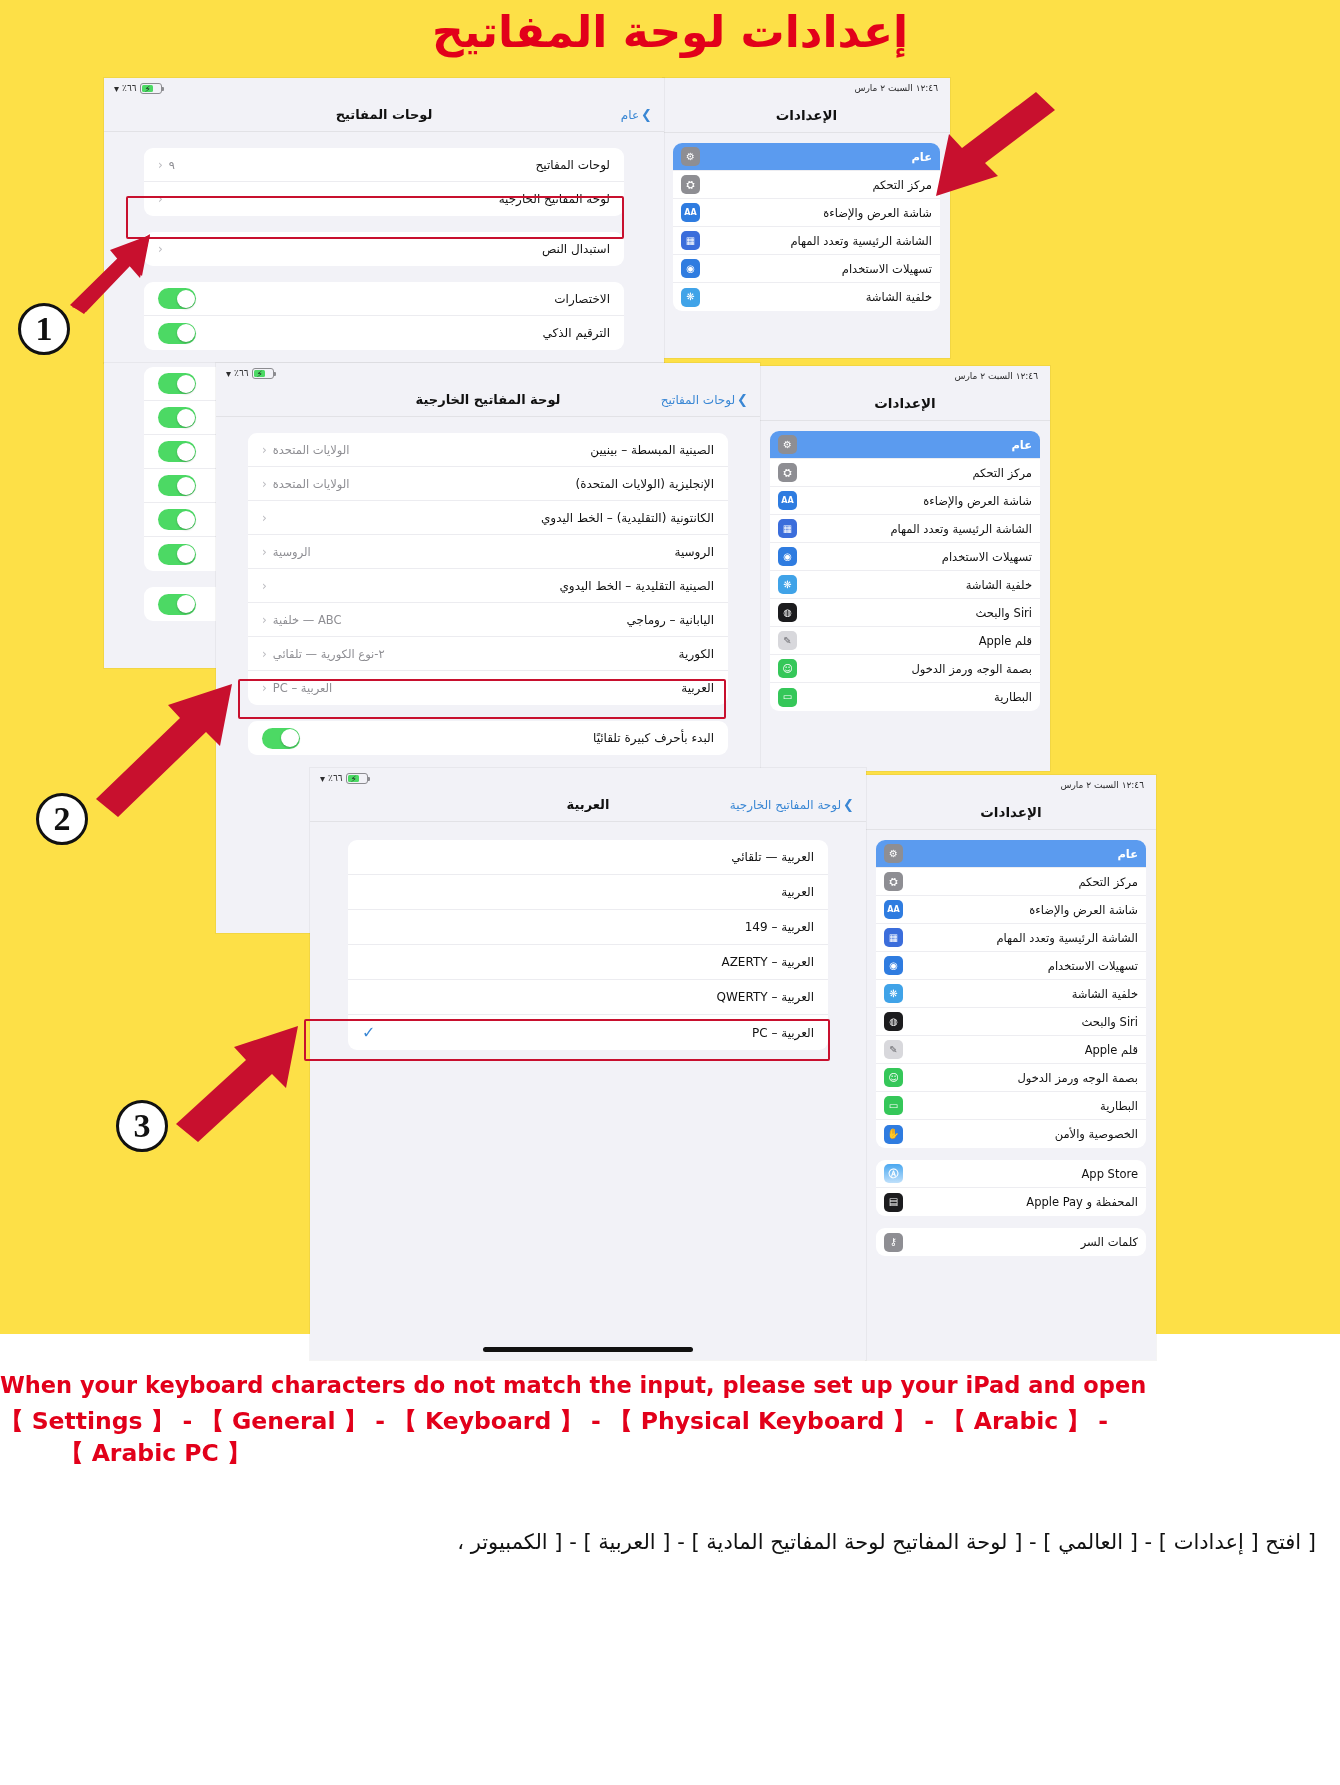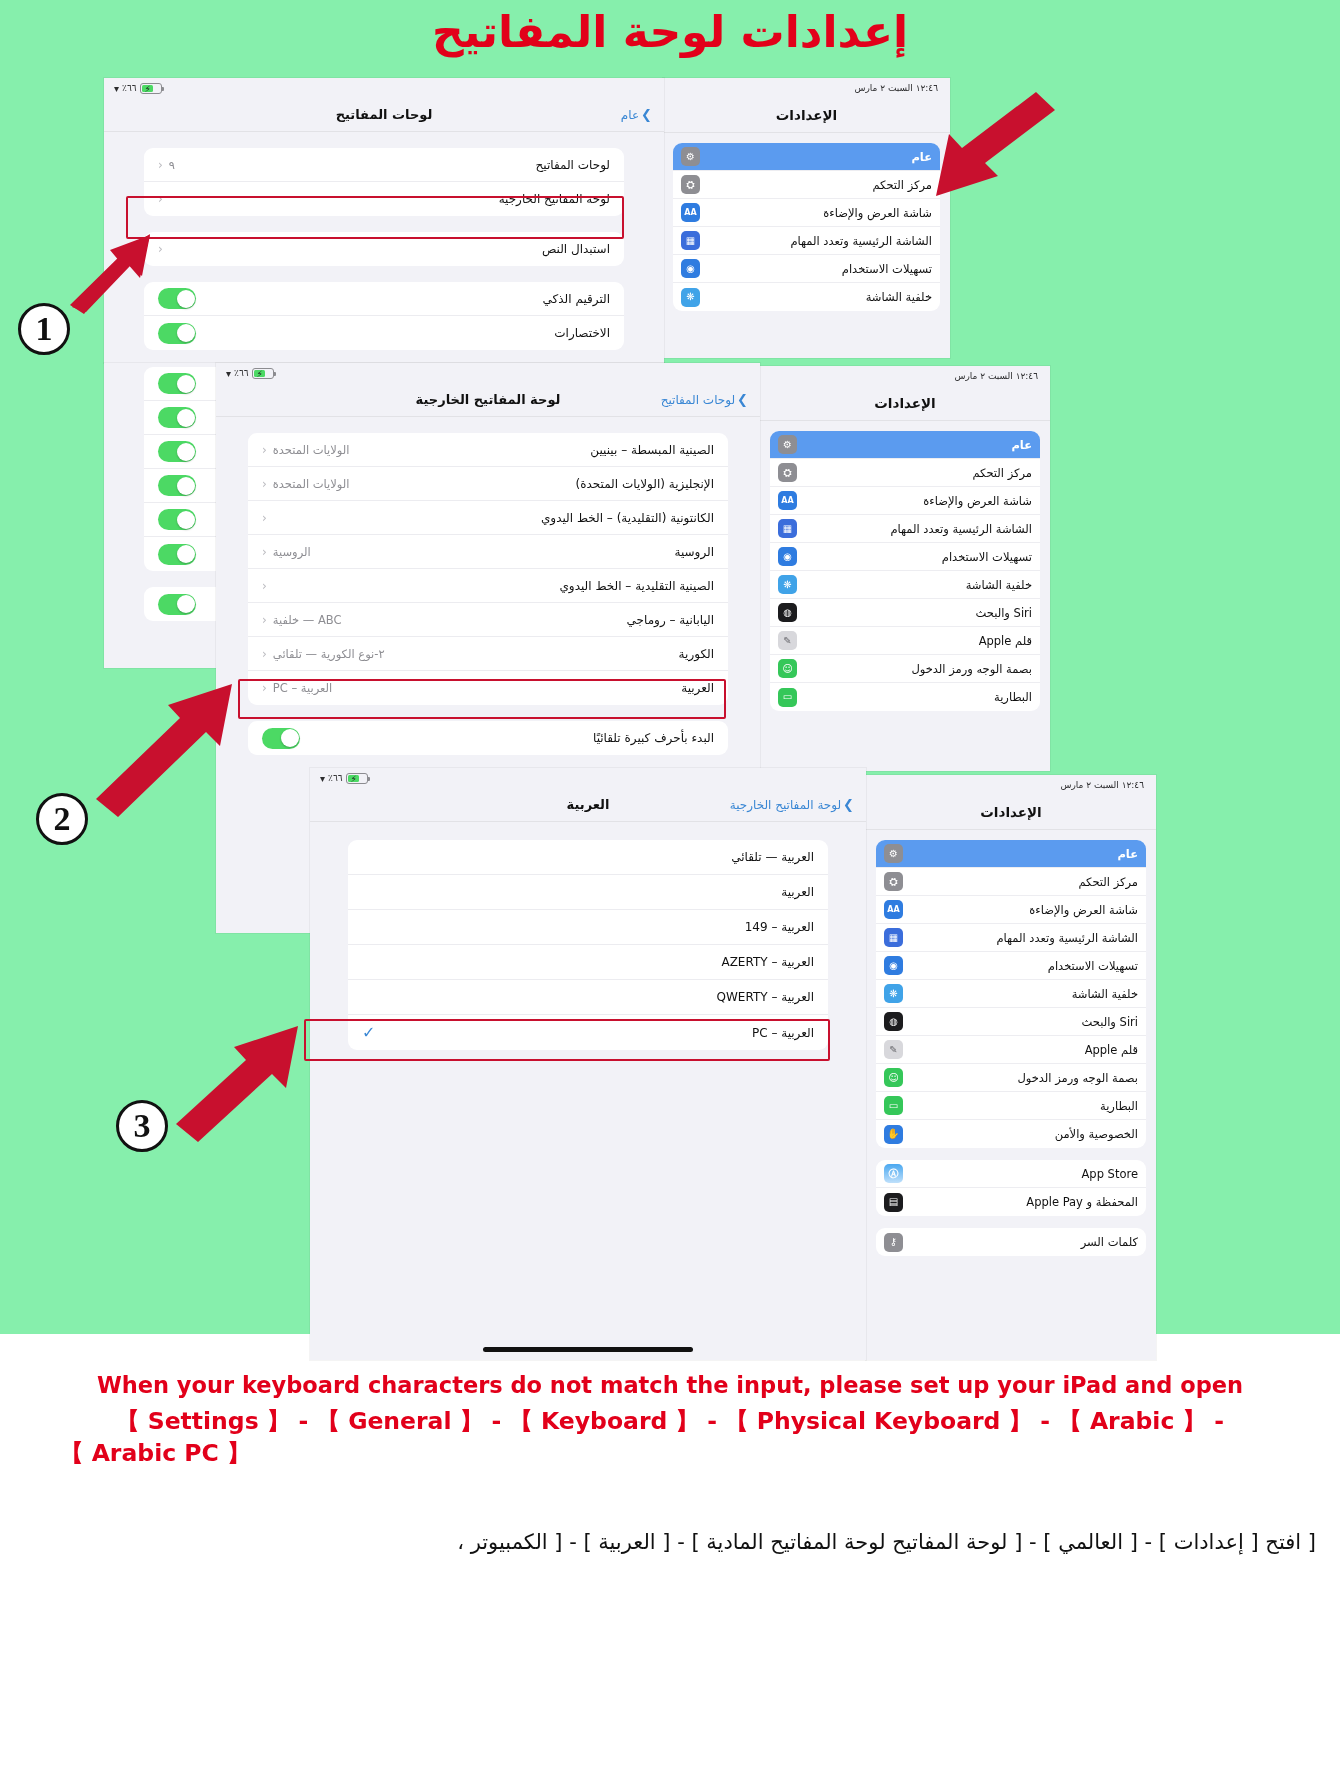--- a/index.html
+++ b/index.html
@@ -2,21 +2,21 @@
 <html lang="ar"><head>
 <meta charset="utf-8">
 <style>
   * { box-sizing: border-box; margin: 0; padding: 0; }
   html, body {
     width: 1340px; height: 1785px;
     background: #ffffff;
     font-family: "DejaVu Sans", "Liberation Sans", sans-serif;
     overflow: hidden;
   }
-  #root { position: relative; width: 1340px; height: 1334px; background:#86efac; }
+  #root { position: relative; width: 1340px; height: 1334px; background:#fde047; }
 
   
   .page-title {
     position: absolute; top: 6px; left: 0; width: 1340px;
     text-align: center;
     color: #e2001a;
     font-size: 44px; font-weight: bold;
     direction: rtl;
     letter-spacing: 0px;
   }
@@ -133,21 +133,21 @@
   .step {
     position:absolute; width: 52px; height: 52px; border-radius:50%;
     border: 3.5px solid #111; background:#fff;
     display:flex; align-items:center; justify-content:center;
     font-size: 34px; font-weight:700; color:#111;
     font-family:"Liberation Serif", serif;
   }
 
   
   .caption-en {
-    position:absolute; left:0; width:1340px; text-align:center;
+    position:absolute; left:0; width:1340px; text-align:left;
     color:#e2001a; font-weight:bold;
   }
   .caption-ar {
     position:absolute; right: 24px; width: 1290px; text-align:right;
     direction: rtl; color:#111; font-size: 21px; line-height: 1.55;
   }
 
   .homebar{
     position:absolute; bottom:8px; left:50%; transform:translateX(-50%);
     width: 210px; height:5px; border-radius:3px; background:#111;
@@ -232,27 +232,27 @@
       <div class="group">
         <div class="row">
           <span class="label">استبدال النص</span>
           <span class="trail">
             <span class="chev">‹</span>
           </span>
         </div>
       </div>
       <div class="group">
         <div class="row">
+          <span class="label">الاختصارات</span>
+          <span class="tog">
+              <span class="knob"></span>
+            </span>
+        </div>
+        <div class="row">
           <span class="label">الترقيم الذكي</span>
-          <span class="tog">
-              <span class="knob"></span>
-            </span>
-        </div>
-        <div class="row">
-          <span class="label">الاختصارات</span>
           <span class="tog">
               <span class="knob"></span>
             </span>
         </div>
       </div>
     </div>
   </div>
 
   <div class="panel" style="left:104px; top:363px; width:560px; height:305px; background:#f2f2f7;">
     <div class="content" style="padding:4px 40px 0 40px;">

